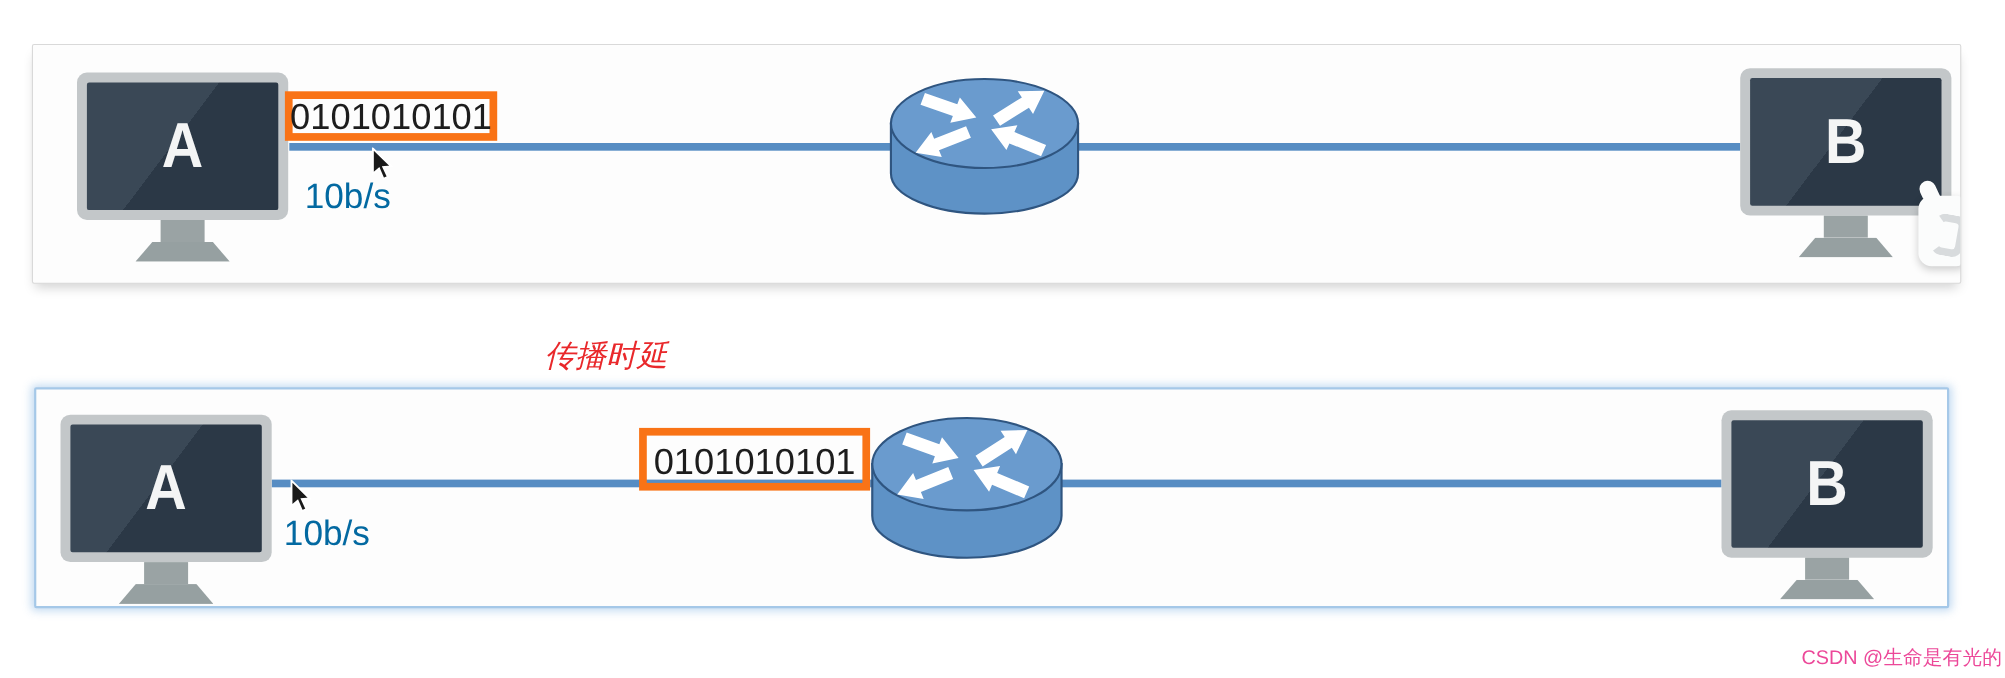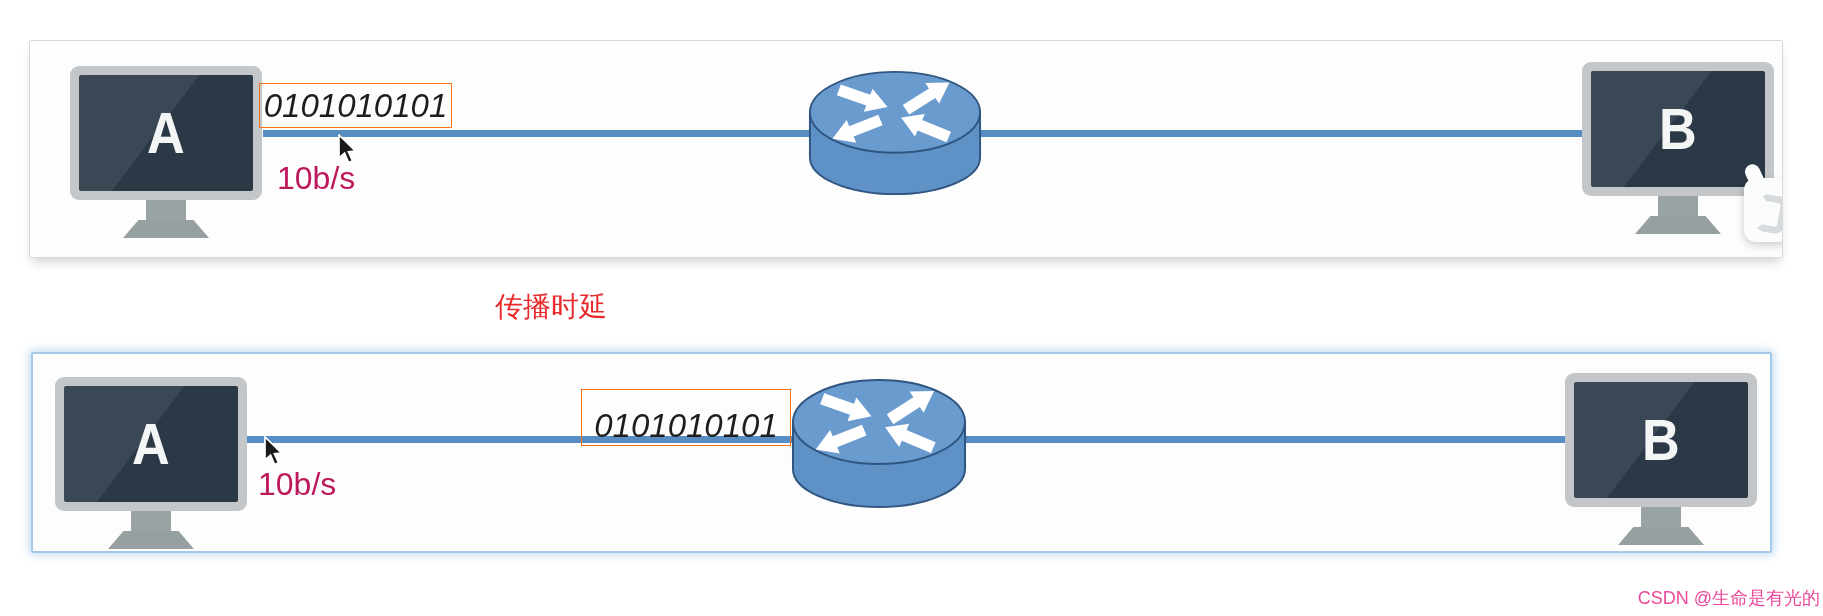--- a/index.html
+++ b/index.html
@@ -36,49 +36,49 @@
   }
   .mon-neck{width:40px;height:20px;background:#9aa3a4;margin:0 auto;}
   .mon-base{
     width:86px;height:18px;background:#96a0a1;margin:0 auto;
     clip-path:polygon(18% 0,82% 0,100% 100%,0 100%);
   }
   
   .link{position:absolute;height:7px;background:#578dc3;z-index:1;}
   
   .pbox{
-    position:absolute;border:1px solid #f97316;box-sizing:border-box;
-    display:flex;justify-content:center;align-items:center;z-index:4;font-style:italic;
+    position:absolute;border:7px solid #f97316;box-sizing:border-box;
+    display:flex;justify-content:center;align-items:center;z-index:4;
   }
   .bits{font-size:33px;color:#1d1d1d;line-height:1;white-space:nowrap;}
   #pbox-bottom{align-items:flex-end;padding-bottom:3px;}
   
-  .rate{position:absolute;font-size:32px;color:#be185d;line-height:1;z-index:2;}
+  .rate{position:absolute;font-size:32px;color:#0369a1;line-height:1;z-index:2;}
   
   .router{position:absolute;z-index:3;}
   .cursor{position:absolute;z-index:6;}
   
   .blob{
     position:absolute;left:1714px;top:137px;width:46px;height:64px;
     background:#fbfcfc;border-radius:12px;z-index:5;
     box-shadow:0 3px 8px rgba(0,0,0,.2);
   }
   .blob::before{
     content:"";position:absolute;left:2px;top:-14px;width:15px;height:20px;
     background:#fbfcfc;border-radius:10px 10px 2px 10px;transform:rotate(-25deg);
   }
   .blob-ring{
     position:absolute;left:13px;top:17px;width:15px;height:24px;
     border:7px solid #d8dbdd;border-left-color:transparent;
     border-radius:10px;transform:rotate(10deg);
   }
   
   .annotation{
-    position:absolute;left:495px;top:291px;font-size:28px;line-height:1.15;
-    color:#e9282b;z-index:2;white-space:nowrap;
+    position:absolute;left:495px;top:308px;font-size:28px;line-height:1.15;
+    color:#e9282b;z-index:2;white-space:nowrap;font-style:italic;
   }
   .watermark{
     position:absolute;right:3px;top:586px;font-size:18px;color:#ec4899;
     white-space:nowrap;
   }
 </style>
 </head>
 <body>
 
 <div class="canvas">

